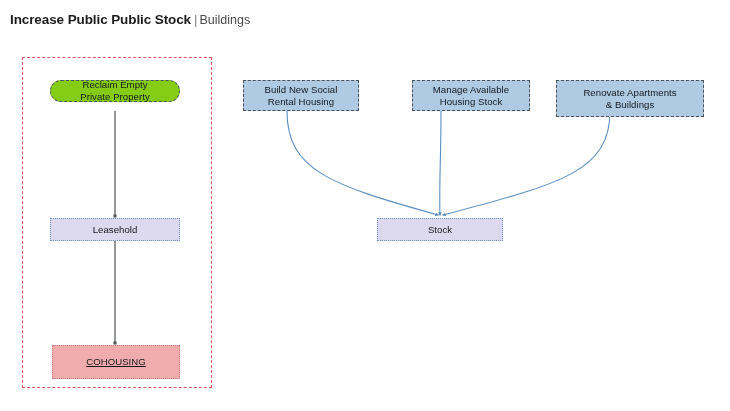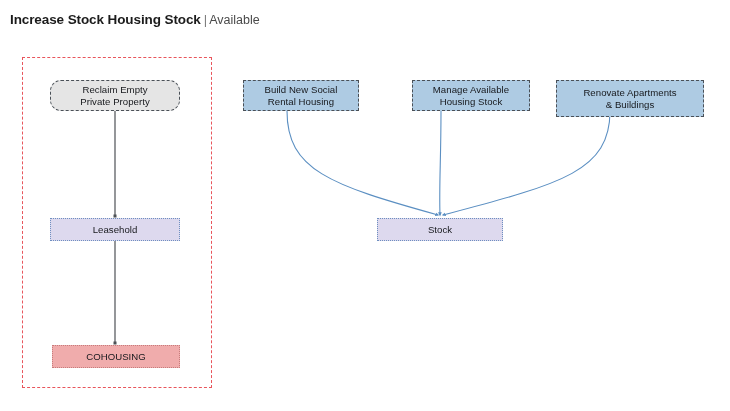--- a/index.html
+++ b/index.html
@@ -99,21 +99,21 @@
     height: 411px;
     pointer-events: none;
   }
 </style>
 </head>
 <body>
 
 <div id="canvas">
 
   <div class="title-bar">
-    <span class="title-main">Increase Stock Housing Stock</span><span class="title-sep">|</span><span class="title-sub">Available</span>
+    <span class="title-main">Increase Public Public Stock</span><span class="title-sep">|</span><span class="title-sub">Buildings</span>
   </div>
 
   <svg id="edges" viewBox="0 0 730 411" xmlns="http://www.w3.org/2000/svg">
       <defs>
         <marker id="arrow-dark" viewBox="0 0 10 10" refX="5" refY="5" markerWidth="3.6" markerHeight="3.6" orient="auto">
           <rect x="1.5" y="1.5" width="7" height="7" fill="#4d5155"></rect>
         </marker>
         <marker id="arrow-blue" viewBox="0 0 10 10" refX="6" refY="5" markerWidth="4.2" markerHeight="4.2" orient="auto">
           <path d="M 0 1 L 9 5 L 0 9 z" fill="#5b8fc2"></path>
         </marker>
@@ -122,21 +122,21 @@
       <path d="M 115 241 L 115 343" fill="none" stroke="#4d5155" stroke-width="1.2" marker-end="url(#arrow-dark)"></path>
       <path d="M 287 111 C 287 170 330 185 438 215" fill="none" stroke="#5b8fc2" stroke-width="1.1" marker-end="url(#arrow-blue)"></path>
       <path d="M 441 111 C 441 160 439 185 440 215" fill="none" stroke="#5b8fc2" stroke-width="1.1" marker-end="url(#arrow-blue)"></path>
       <path d="M 610 111 C 610 172 560 184 443 215" fill="none" stroke="#5b8fc2" stroke-width="1.1" marker-end="url(#arrow-blue)"></path>
     </svg>
 
   <div id="groups-layer">
       <div class="group-box" style="left: 22px; top: 57px; width: 190px; height: 331px; border-color: rgb(232, 85, 92);"></div>
     </div>
   <div id="nodes-layer">
-      <div class="node type-action" style="left: 50px; top: 80px; width: 130px; height: 31px; background: #e5e5e5; border-color: rgb(74, 80, 87); border-radius: 11px;">
+      <div class="node type-action" style="left: 50px; top: 80px; width: 130px; height: 22px; background: #84cc16; border-color: rgb(74, 80, 87); border-radius: 11px;">
         <span class="node-label">Reclaim Empty
 Private Property</span>
       </div>
       <div class="node type-action" style="left: 228px; top: 80px; width: 116px; height: 31px; background: rgb(174, 203, 227); border-color: rgb(74, 80, 87); margin-left: 15px;">
         <span class="node-label">Build New Social
 Rental Housing</span>
       </div>
       <div class="node type-action" style="left: 382px; top: 80px; width: 118px; height: 31px; background: rgb(174, 203, 227); border-color: rgb(74, 80, 87); margin-left: 30px;">
         <span class="node-label">Manage Available
 Housing Stock</span>
@@ -144,18 +144,18 @@
       <div class="node type-action" style="left: 556px; top: 80px; width: 148px; height: 37px; background: rgb(174, 203, 227); border-color: rgb(74, 80, 87);">
         <span class="node-label">Renovate Apartments
 &amp; Buildings</span>
       </div>
       <div class="node type-tenure" style="left: 50px; top: 218px; width: 130px; height: 23px; background: rgb(221, 217, 238); border-color: rgb(110, 143, 192); justify-content: center;">
         <span class="node-label">Leasehold</span>
       </div>
       <div class="node type-tenure" style="left: 377px; top: 218px; width: 126px; height: 23px; background: rgb(221, 217, 238); border-color: rgb(110, 143, 192);">
         <span class="node-label">Stock</span>
       </div>
-      <div class="node type-outcome" style="left: 52px; top: 345px; width: 128px; height: 23px; background: rgb(240, 172, 172); border-color: rgb(199, 124, 124);">
+      <div class="node type-outcome" style="left: 52px; top: 345px; width: 128px; height: 34px; background: rgb(240, 172, 172); border-color: rgb(199, 124, 124); text-decoration: underline;">
         <span class="node-label">COHOUSING</span>
       </div>
     </div>
 
 </div>
 
 </body></html>

